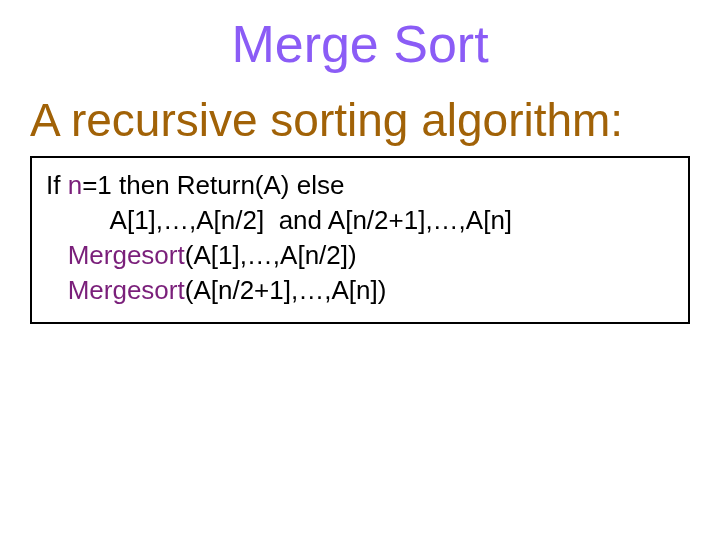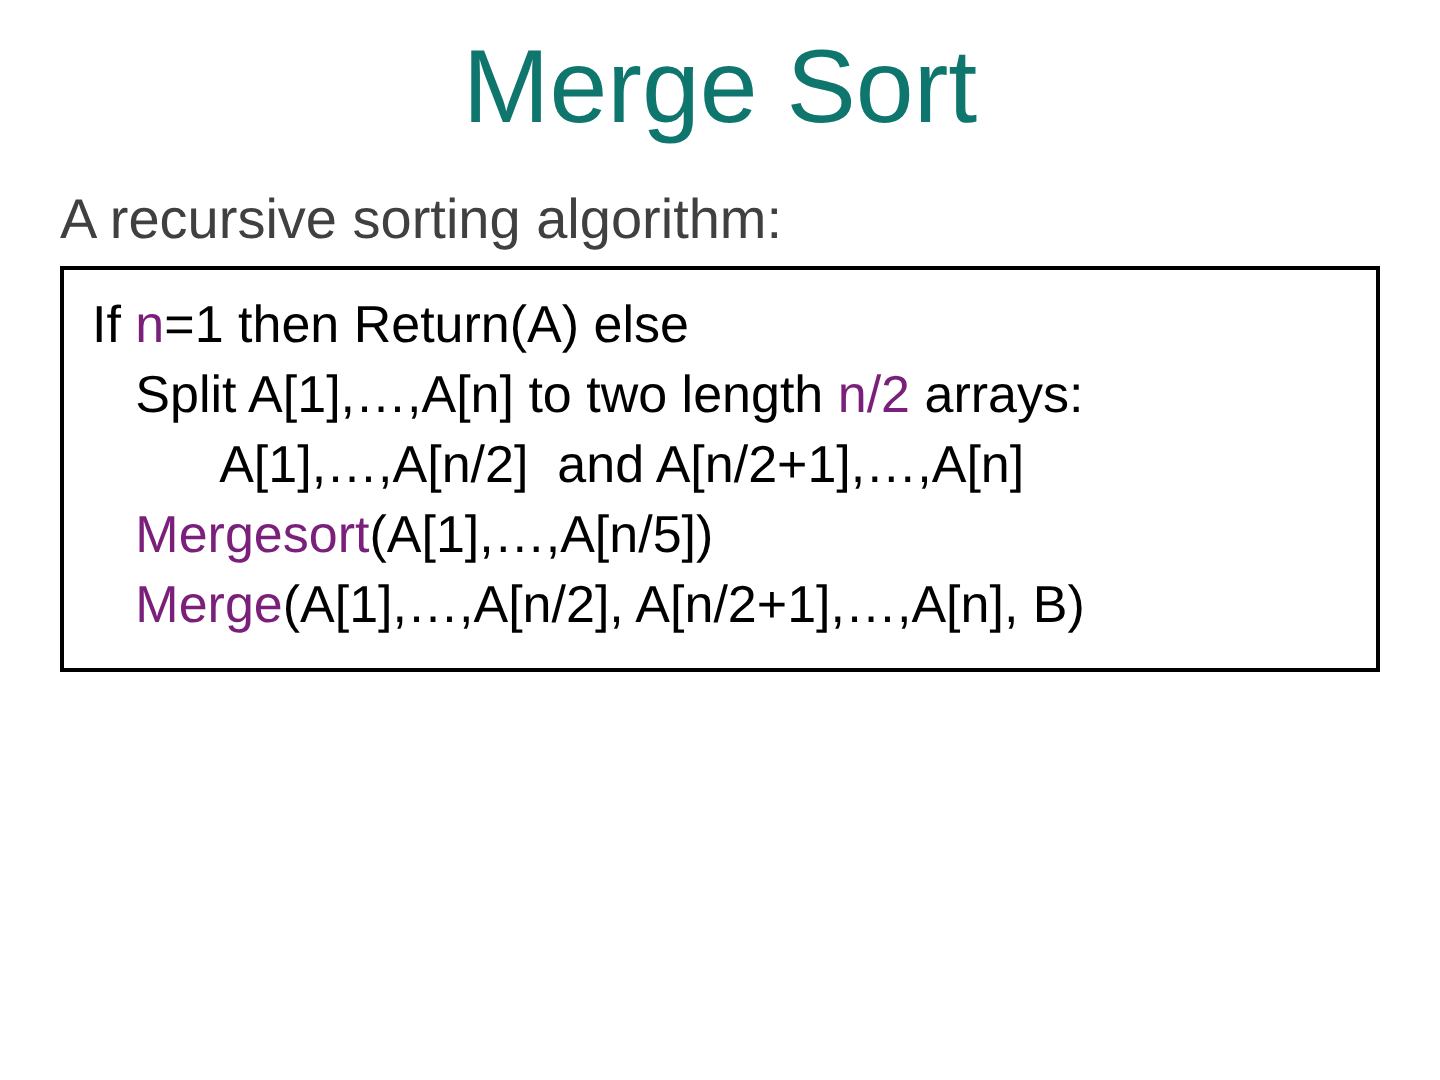--- a/index.html
+++ b/index.html
@@ -15,26 +15,26 @@
     width: 720px;
     height: 540px;
     position: relative;
     box-sizing: border-box;
     padding: 10px 30px 20px 30px;
   }
   .title {
     text-align: center;
     font-size: 52px;
     font-weight: normal;
-    color: #0f766e;
+    color: #8b5cf6;
     margin: 4px 0 18px 0;
   }
   .subtitle {
-    font-size: 28px;
-    color: #404040;
+    font-size: 46px;
+    color: #a16207;
     margin-bottom: 2px;
     line-height: 1.25;
   }
   .code-box {
     border: 2px solid #000;
     padding: 10px 14px 14px 14px;
     font-family: Liberation Sans, sans-serif;
     font-size: 26px;
     line-height: 1.35;
     color: #000;
@@ -51,19 +51,18 @@
 <body>
 
 <div class="slide">
 
   <div class="title">Merge Sort</div>
 
   <div class="subtitle">A recursive sorting algorithm:</div>
 
   <div class="code-box">
     <div class="code-line"><span>If </span><span class="kw">n</span><span>=1 then Return(A) else</span></div>
-    <div class="code-line"><span>   Split A[1],…,A[n] to two length </span><span class="kw">n/2</span><span> arrays:</span></div>
     <div class="code-line">         A[1],…,A[n/2]  and A[n/2+1],…,A[n]</div>
-    <div class="code-line"><span>   </span><span class="kw">Mergesort</span><span>(A[1],…,A[n/5])</span></div>
-    <div class="code-line"><span>   </span><span class="kw">Merge</span><span>(A[1],…,A[n/2], A[n/2+1],…,A[n], B)</span></div>
+    <div class="code-line"><span>   </span><span class="kw">Mergesort</span><span>(A[1],…,A[n/2])</span></div>
+    <div class="code-line"><span>   </span><span class="kw">Mergesort</span><span>(A[n/2+1],…,A[n])</span></div>
   </div>
 
 </div>
 
 </body></html>

